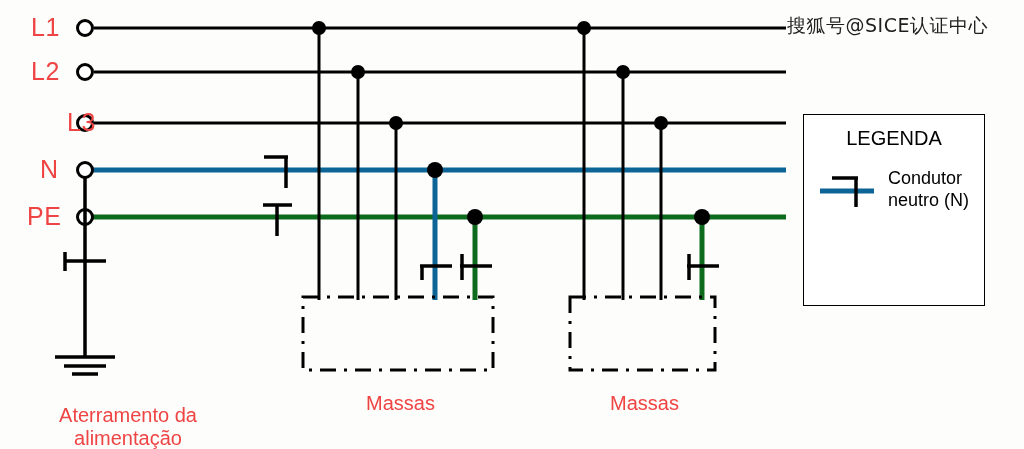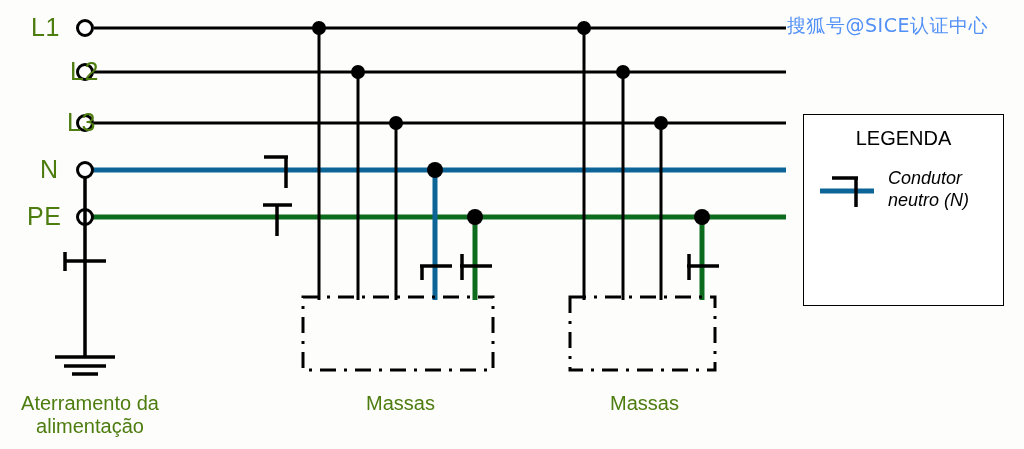--- a/index.html
+++ b/index.html
@@ -1,32 +1,32 @@
 <!DOCTYPE html>
 <html><head>
 <meta charset="utf-8">
 <style>
   html,body{margin:0;padding:0;background:#fff;}
   body{width:1024px;height:449px;position:relative;overflow:hidden;
        font-family:"Liberation Sans",sans-serif;background:#fdfdfb;}
   .stage{position:absolute;inset:0;}
   svg{position:absolute;left:0;top:0;}
-  .lbl{position:absolute;color:#4d7c0f;white-space:pre;}
+  .lbl{position:absolute;color:#ef4444;white-space:pre;}
   .busname{font-size:25px;letter-spacing:.5px;}
   .cap{font-size:20px;text-align:center;line-height:1.15;}
-  .watermark{position:absolute;left:787px;top:13px;font-size:19px;color:#3b82f6;
+  .watermark{position:absolute;left:787px;top:13px;font-size:19px;color:#000000;
              letter-spacing:.5px;opacity:.88;font-family:"DejaVu Sans",sans-serif;white-space:nowrap;}
-  .legend-box{position:absolute;left:803px;top:114px;width:201px;height:192px;
+  .legend-box{position:absolute;left:803px;top:114px;width:182px;height:192px;
               border:1.6px solid #000;background:#fff;box-sizing:border-box;}
   .legend-title{position:absolute;left:0;right:0;top:12px;text-align:center;font-size:20px;}
   .legend-row{position:absolute;left:12px;right:8px;display:flex;align-items:flex-start;gap:10px;}
   .legend-row.r1{top:52px;}
   .legend-row.r2{top:118px;}
   .legend-sym{width:62px;flex:0 0 62px;height:46px;position:relative;}
-  .legend-text{font-size:18px;line-height:1.22;color:#000;padding-top:1px;font-style:italic;}
+  .legend-text{font-size:18px;line-height:1.22;color:#000;padding-top:1px;}
 </style>
 </head>
 <body>
 
 <div class="stage">
 
   <svg width="1024" height="449">
 
     <line x1="94" y1="28" x2="786" y2="28" stroke="#000000" stroke-width="3"></line>
     <line x1="94" y1="72" x2="786" y2="72" stroke="#000000" stroke-width="3"></line>
@@ -84,26 +84,26 @@
     <circle cx="661" cy="123" r="7" fill="#000"></circle>
     <circle cx="702" cy="217" r="8" fill="#000"></circle>
 
     <line x1="687" y1="266" x2="719" y2="266" stroke="#000" stroke-width="3.5"></line>
     <line x1="689" y1="254" x2="689" y2="280" stroke="#000" stroke-width="3.5"></line>
 
     <rect x="570" y="297" width="145" height="73" fill="none" stroke="#000" stroke-width="3" stroke-dasharray="16 8 3 8"></rect>
   </svg>
 
   <div class="lbl busname" style="left:31px;top:13px;">L1</div>
-  <div class="lbl busname" style="left:31px;top:57px;margin-left:39px;">L2</div>
+  <div class="lbl busname" style="left:31px;top:57px;">L2</div>
   <div class="lbl busname" style="left:31px;top:108px;margin-left:36px;">L3</div>
   <div class="lbl busname" style="left:40px;top:155px;">N</div>
   <div class="lbl busname" style="left:27px;top:202px;text-align:right;">PE</div>
 
-  <div class="lbl cap" style="left: 0px; top: 392px; width: 180px; white-space: pre-line;">Aterramento da
+  <div class="lbl cap" style="left: 0px; top: 404px; width: 180px; white-space: pre-line; padding-left: 38px;">Aterramento da
 alimentação</div>
   <div class="lbl cap" style="left: 318px; top: 392px; width: 165px; white-space: pre-line;">Massas</div>
   <div class="lbl cap" style="left: 562px; top: 392px; width: 165px; white-space: pre-line;">Massas</div>
 
   <div class="watermark">搜狐号@SICE认证中心</div>
 
   <div class="legend-box">
     <div class="legend-title">LEGENDA</div>
 
     <div class="legend-row r1">

